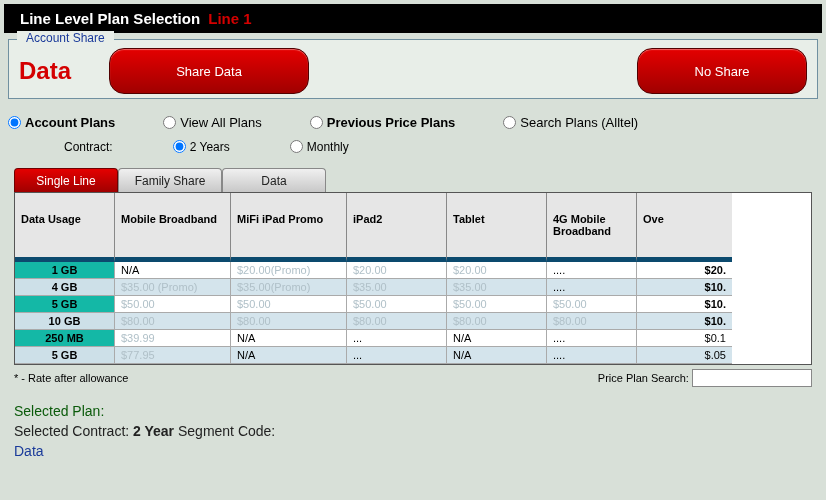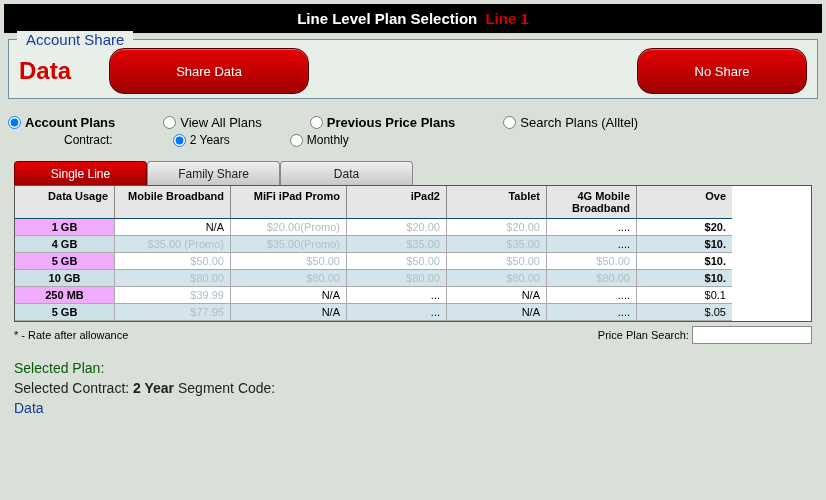--- a/index.html
+++ b/index.html
@@ -1,41 +1,41 @@
 <!DOCTYPE html>
 <html><head>
 <meta charset="utf-8">
 <style>
 *{box-sizing:border-box;margin:0;padding:0;font-family:Arial,Helvetica,sans-serif}
 body{background:#d8e0d8;width:826px;height:500px;overflow:hidden}
 .frame{padding:4px}
-.titlebar{background:#000;color:#fff;font-weight:bold;text-align:center;padding:6px 16px;font-size:15px}
+.titlebar{background:#000;color:#fff;font-weight:bold;text-align:left;padding:6px 16px;font-size:15px}
 .titlebar .line{color:#d40000;font-weight:bold;margin-left:4px}
 .panel{background:#e8eee8;border:1px solid #7090a0;margin:6px 4px 0 4px;padding:8px 10px 4px 10px;position:relative}
-.panel-legend{position:absolute;top:-9px;left:8px;background:#e8eee8;color:#1a3a9a;font-size:15px;padding:0 9px}
+.panel-legend{position:absolute;top:-9px;left:8px;background:#e8eee8;color:#1a3a9a;font-size:12px;padding:0 9px}
 .datarow{display:flex;align-items:center;gap:18px}
 .data-label{color:#d40000;font-weight:bold;font-size:24px;margin-right:20px}
 .pill{min-width:170px;height:46px;border-radius:15px;background:linear-gradient(#e40000,#a00000);border:1px solid #500000;color:#fff;font-size:13px;display:flex;align-items:center;justify-content:center;cursor:pointer;box-shadow:inset 0 1px 1px rgba(255,255,255,.4)}
 .pill.long{min-width:200px}
 .radiorow{display:flex;gap:48px;margin:16px 4px 0 4px;font-size:13px}
 .radiorow label{display:flex;align-items:center;gap:4px;cursor:pointer}
 .radiorow .bold{font-weight:bold}
-.contractrow{display:flex;align-items:center;gap:60px;margin:3px 4px 0 60px;font-size:12px}
+.contractrow{display:flex;align-items:center;gap:60px;margin:10px 4px 0 60px;font-size:12px}
 .contractrow .lbl{font-weight:normal}
-.contractrow label{display:flex;align-items:flex-end;gap:4px;cursor:pointer}
+.contractrow label{display:flex;align-items:flex-start;gap:4px;cursor:pointer}
 .tabset{display:flex;margin:14px 4px 0 10px}
-.tab{width:133px;height:24px;border:1px solid #888;border-bottom:none;border-radius:4px 4px 0 0;display:flex;align-items:center;justify-content:center;font-size:12px;cursor:pointer;background:linear-gradient(#f0f0f0,#c8c8c8);color:#222}
+.tab{width:104px;height:24px;border:1px solid #888;border-bottom:none;border-radius:4px 4px 0 0;display:flex;align-items:center;justify-content:center;font-size:12px;cursor:pointer;background:linear-gradient(#f0f0f0,#c8c8c8);color:#222}
 .tab.active{background:linear-gradient(#e40000,#a00000);color:#fff;border-color:#700000}
 .grid{margin:0 10px;border:1px solid #555;background:#fff;font-size:11px}
 .gr{display:grid;grid-template-columns:100px 116px 116px 100px 100px 90px 95px 88px}
-.gh{background:#e6e6e6;border-right:1px solid #888;border-bottom:1px solid #0c4a6e;padding:4px 6px;text-align:right;font-weight:bold;font-size:11px}
-.gc{border-right:1px solid #aaa;border-bottom:1px solid #aaa;padding:2px 6px;text-align:right;white-space:nowrap;overflow:hidden}
+.gh{background:#e6e6e6;border-right:1px solid #888;border-bottom:5px solid #0c4a6e;padding:20px 6px;text-align:left;font-weight:bold;font-size:11px}
+.gc{border-right:1px solid #aaa;border-bottom:1px solid #aaa;padding:2px 6px;text-align:left;white-space:nowrap;overflow:hidden}
 .gr.alt .gc{background:#d4e4ec}
 .faded{color:#b0c0c8}
-.rowhead{font-weight:bold;text-align:center;background:#f0abfc}
+.rowhead{font-weight:bold;text-align:center;background:#14b8a6}
 .gr.alt .rowhead{background:#cde0e8}
 .footnote{margin:4px 10px 16px 10px;font-size:11px;display:flex;justify-content:space-between;align-items:center}
 .footnote input{border:1px solid #888;height:18px;width:120px;font-size:11px;padding:0 3px}
 .selrow{margin:4px 10px 0 10px;font-size:14px;color:#0a5a0a}
 .selrow .k{font-weight:normal}
 .selrow.blue{color:#1a3a9a}
 </style>
 </head>
 <body>
 

